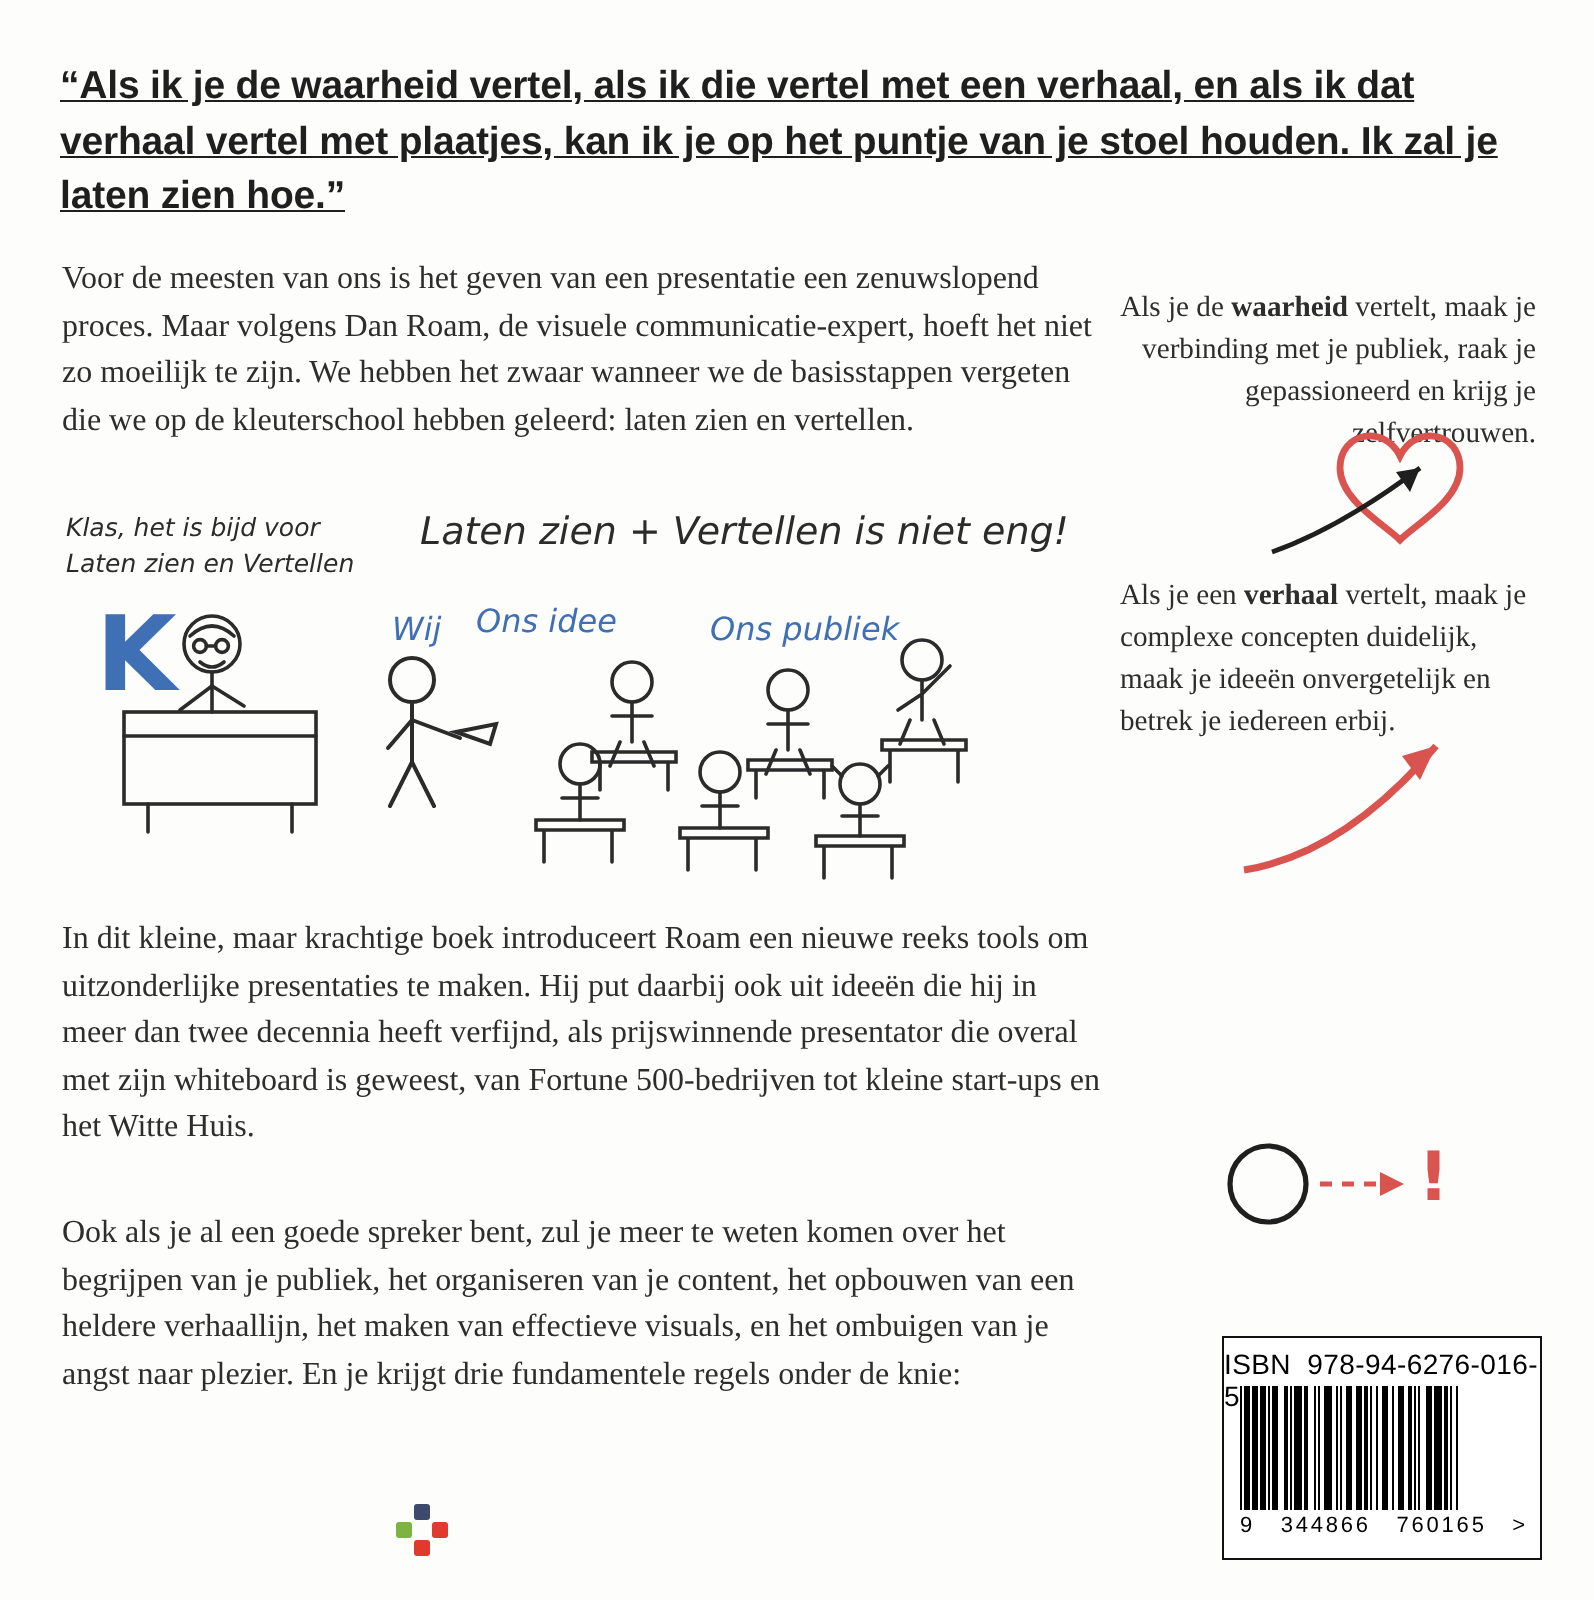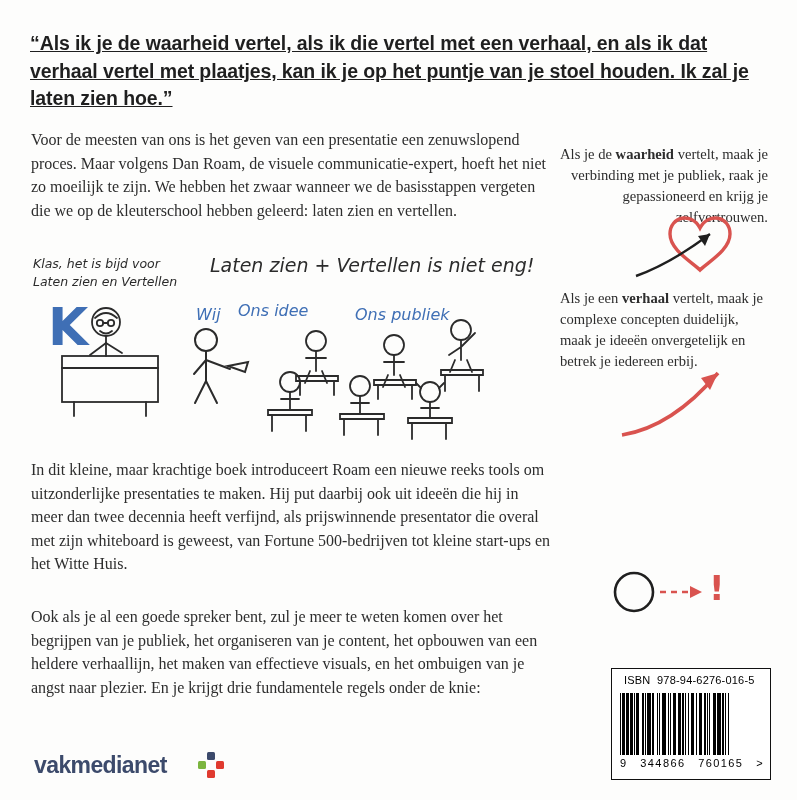--- a/index.html
+++ b/index.html
@@ -112,24 +112,24 @@
     left: 611px;
     top: 668px;
     width: 160px;
     height: 112px;
     border: 1px solid #111;
     background: #fff;
     box-sizing: border-box;
   }
   .isbn-text {
     position: absolute;
-    left: 12px;
+    left: 0;
     top: 5px;
     font-family: "Liberation Sans", sans-serif;
-    font-size: 11px;
+    font-size: 14px;
     letter-spacing: 0.2px;
     color: #000;
   }
   .barcode {
     position: absolute;
     left: 8px;
     top: 24px;
     width: 144px;
     height: 62px;
     display: flex;
@@ -241,21 +241,20 @@
 
     <path d="M622 435 q50 -8 96 -62" fill="none" stroke="#d9534f" stroke-width="3.6"></path>
     <path d="M718 373 l-17 5 l9 12 z" fill="#d9534f"></path>
 
     <circle cx="634" cy="592" r="19" fill="none" stroke="#1f1f1f" stroke-width="2.6"></circle>
     <path d="M660 592 h28" fill="none" stroke="#d9534f" stroke-width="2.6" stroke-dasharray="6 5"></path>
     <path d="M690 586 l12 6 l-12 6 z" fill="#d9534f"></path>
     <text x="709" y="600" class="hand" font-size="34" font-weight="bold" fill="#d9534f">!</text>
   </svg>
 
-  <div class="logo">vakmedianet</div>
   <svg class="logo-mark" viewBox="0 0 26 26">
     <rect x="9" y="0" width="8" height="8" rx="1.5" fill="#3c4a6b"></rect>
     <rect x="0" y="9" width="8" height="8" rx="1.5" fill="#7bb53f"></rect>
     <rect x="18" y="9" width="8" height="8" rx="1.5" fill="#e03a2f"></rect>
     <rect x="9" y="18" width="8" height="8" rx="1.5" fill="#e03a2f"></rect>
   </svg>
 
 
   <div class="isbn-box">
     <div class="isbn-text"><span>ISBN</span>&nbsp;&nbsp;<span>978-94-6276-016-5</span></div>

